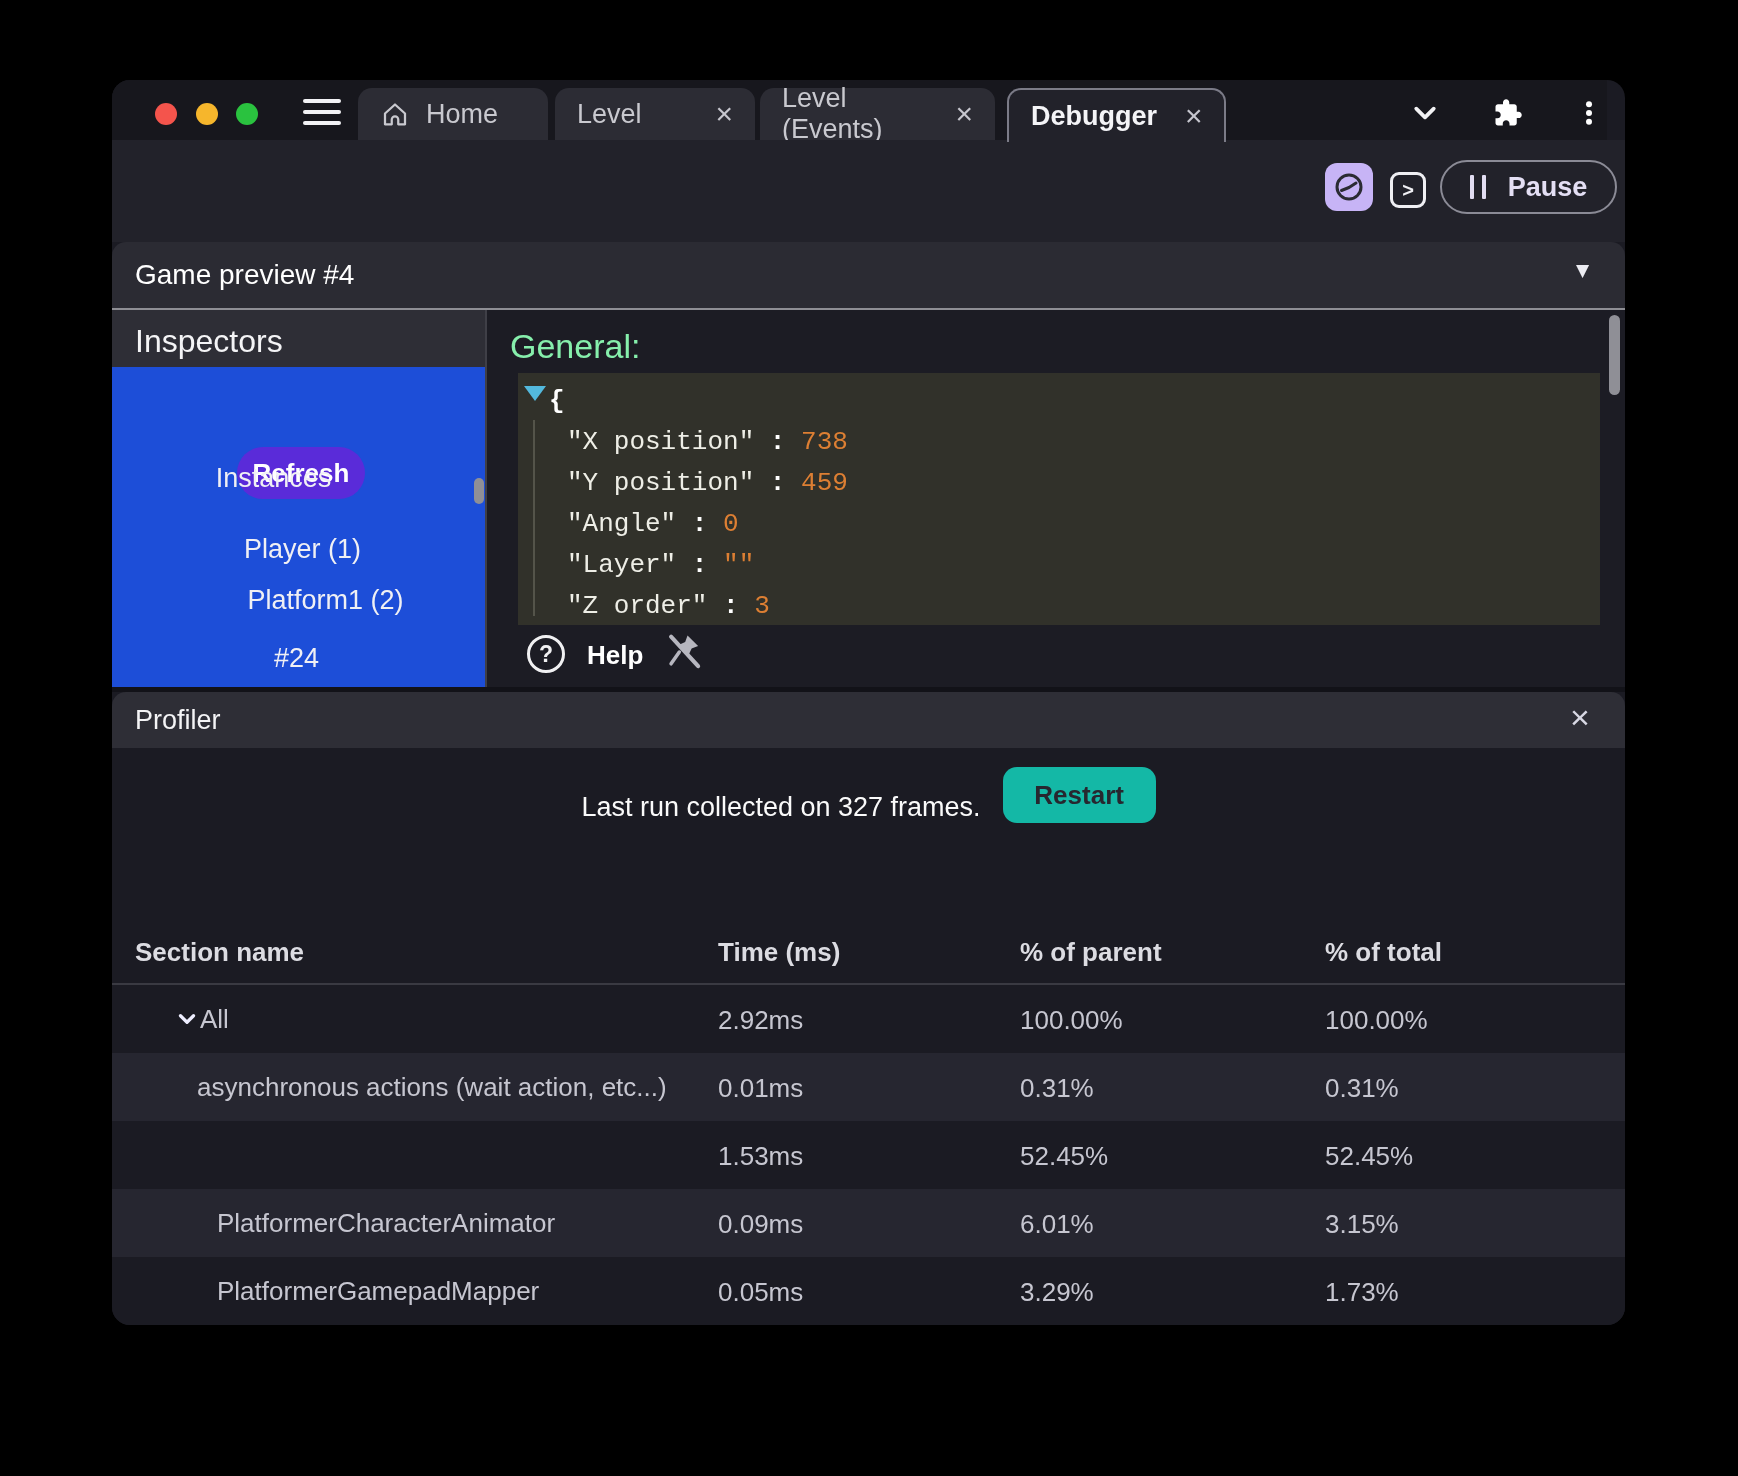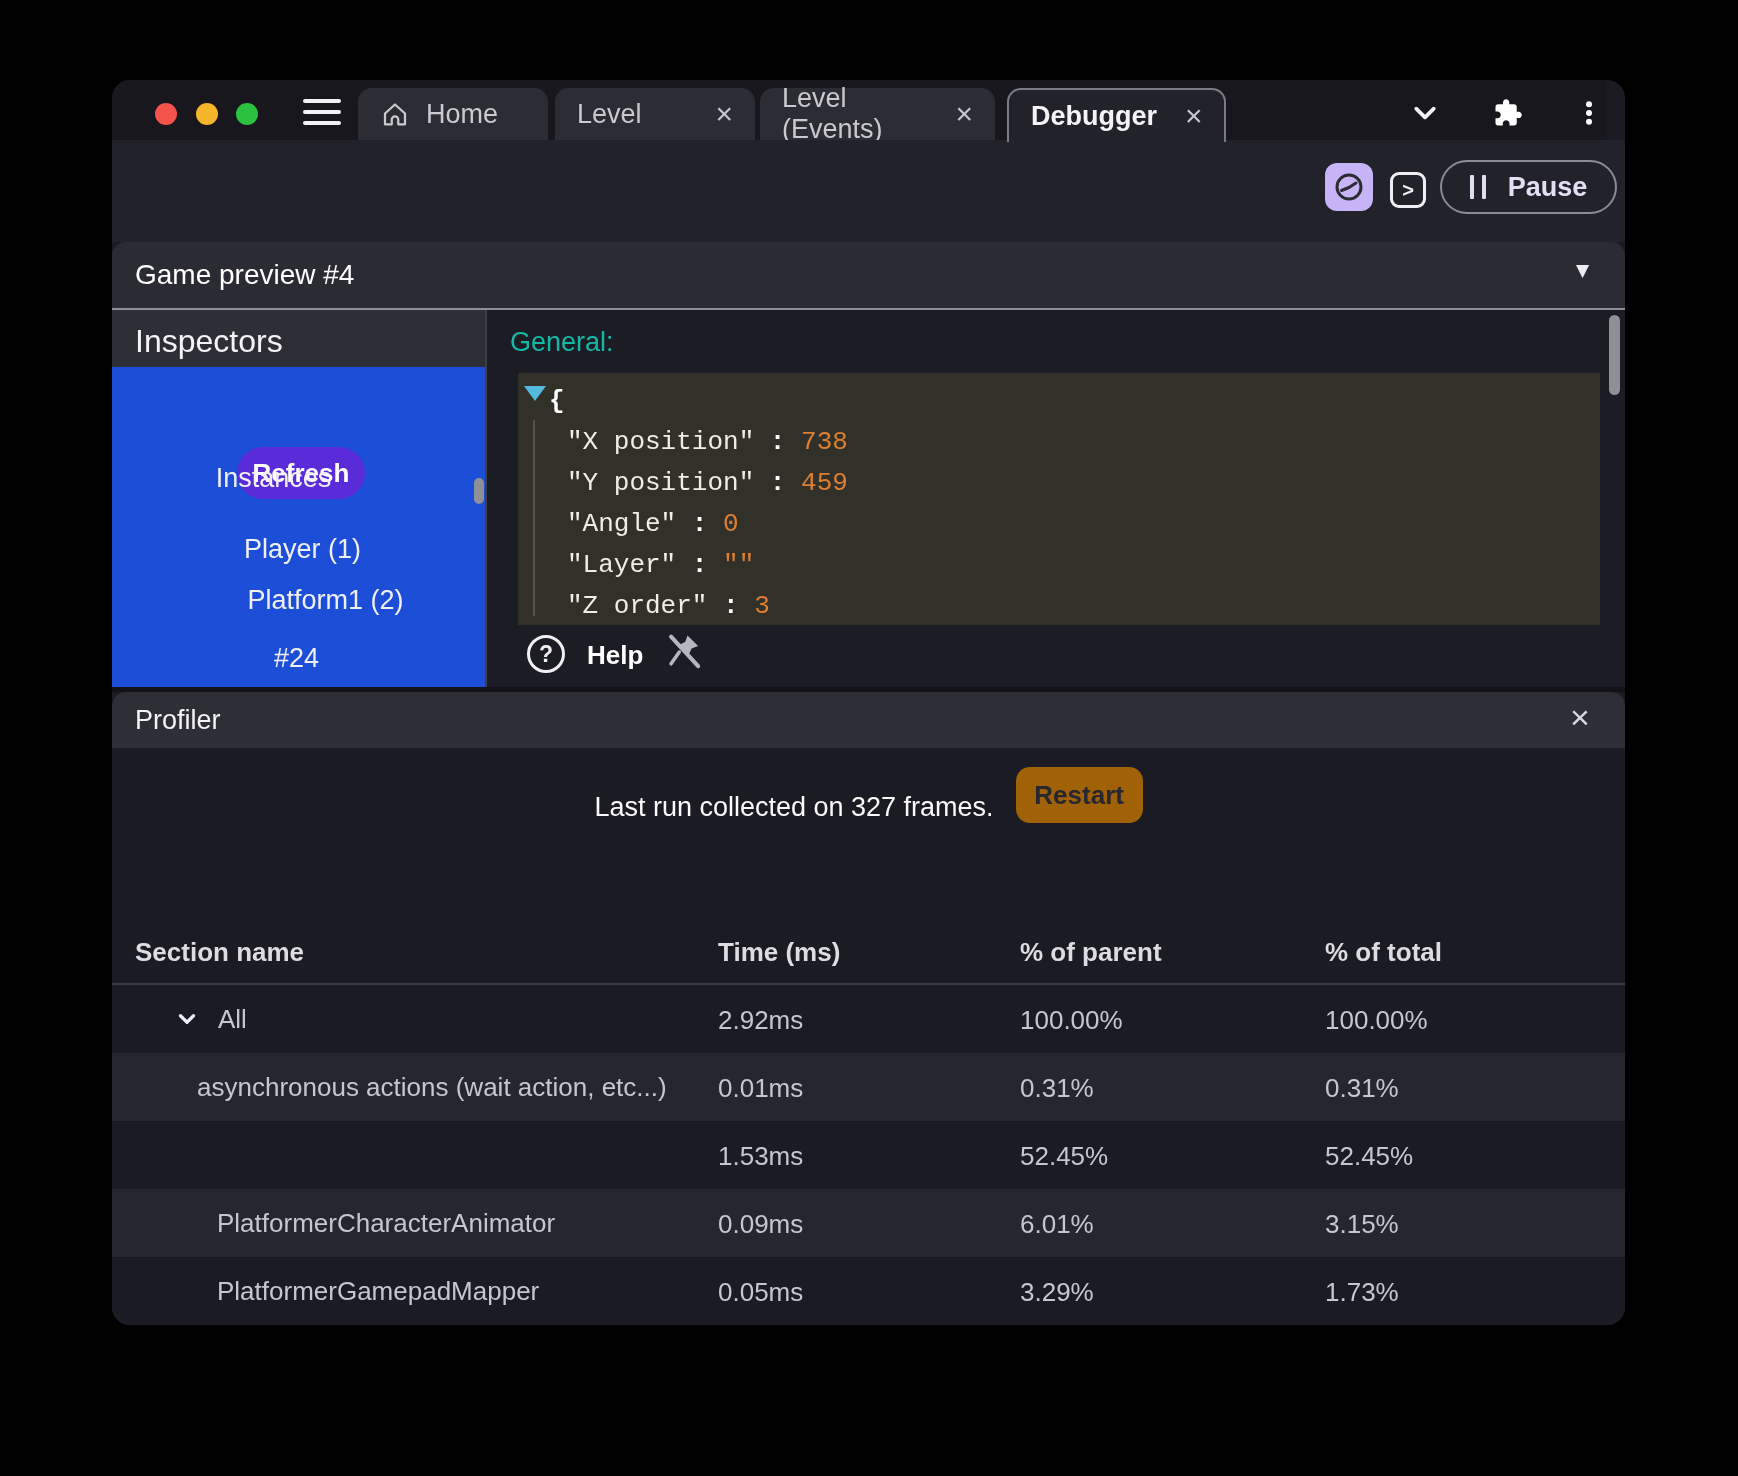--- a/index.html
+++ b/index.html
@@ -58,21 +58,21 @@
   .v-div { position:absolute; left:373px; top:230px; width:2px; height:377px; background:#3f3f47; }
   .right-pane { position:absolute; left:375px; top:230px; width:1138px; height:377px; background:#1c1c24; }
 
   .refresh-btn { position:absolute; left:125px; top:80px; width:128px; height:52px; border-radius:26px;
                  border:none; color:#fff; font-size:26px; font-weight:700; cursor:pointer;
                  font-family:"Liberation Sans", sans-serif; }
   .tree-item { position:absolute; left:0; width:373px; text-align:center; font-size:27px; color:#f0f0f4;
                height:30px; line-height:30px; cursor:pointer; }
   .scroll-thumb { position:absolute; background:#8f8f96; border-radius:6px; cursor:pointer; }
 
-  .general-title { position:absolute; left:23px; top:17px; font-size:27px; color:#14b8a6; }
+  .general-title { position:absolute; left:23px; top:17px; font-size:34px; color:#86efac; }
   .json-box { position:absolute; left:31px; top:63px; width:1082px; height:252px; background:#31312a; }
   .json-tri { position:absolute; left:6px; top:13px; width:0; height:0; cursor:pointer;
               border-left:11px solid transparent; border-right:11px solid transparent; }
   .json-guide { position:absolute; left:15px; top:47px; width:2px; height:196px; background:#54544a; }
   .json-code { position:absolute; left:49px; top:7px; font-family:"Liberation Mono", monospace; font-size:26px; }
   .json-line { height:41px; display:flex; align-items:center; white-space:pre; }
   .json-line.brace { margin-left:-18px; color:#ffffff; font-weight:700; }
   .json-key { color:#eeeee6; }
   .json-sep { color:#ffffff; font-weight:700; }
 
@@ -87,30 +87,30 @@
   
   .prof-bar { position:absolute; left:0; top:612px; width:1513px; height:56px; background:#2e2e36;
               border-radius:14px 14px 0 0; }
   .prof-title { position:absolute; left:23px; top:13px; font-size:27px; color:#f4f4f6; }
   .prof-close { position:absolute; left:1458px; top:6px; font-size:34px; color:#d8d8e4; cursor:pointer; }
   .prof-body { position:absolute; left:0; top:668px; width:1513px; height:577px; background:#1b1b23; }
 
   .status-row { position:absolute; left:0; top:19px; width:1513px; height:56px; display:flex;
                 align-items:flex-end; justify-content:center; gap:22px; }
   .status-text { font-size:27px; color:#fafafa; }
-  .restart-btn { width:127px; height:56px; background:#a16207; color:#27272f; border:none; border-radius:14px;
+  .restart-btn { width:153px; height:56px; background:#14b8a6; color:#27272f; border:none; border-radius:14px;
                  font-size:26px; font-weight:700; cursor:pointer; font-family:"Liberation Sans", sans-serif; }
 
   .col-head { position:absolute; top:189px; font-size:26px; font-weight:700; color:#dcdce2; }
   .head-divider { position:absolute; left:0; top:235px; width:1513px; height:2px; background:#3a3a42; }
 
   .prows { position:absolute; left:0; top:237px; width:1513px; }
   .prow { position:absolute; left:0; width:1513px; height:68px; font-size:26px; color:#c6c6d0; }
   .prow.striped { background:#262630; }
-  .prow .name { position:absolute; top:0; height:68px; display:flex; align-items:center; gap:18px; }
+  .prow .name { position:absolute; top:0; height:68px; display:flex; align-items:center; }
   .prow .val { position:absolute; top:20px; }
   .val.c-time{ left:606px; } .val.c-parent{ left:908px; } .val.c-total{ left:1213px; }
   .chev { width:26px; height:26px; cursor:pointer; flex:0 0 auto; }
 
   .icon-svg { display:block; }
 </style>
 </head>
 <body>
 
 <div class="window">

